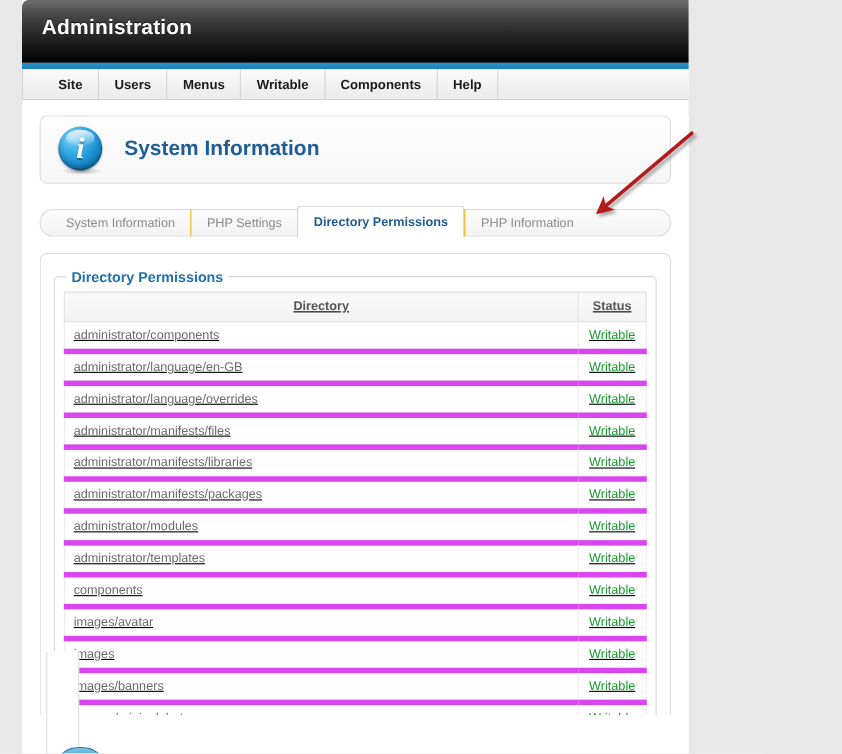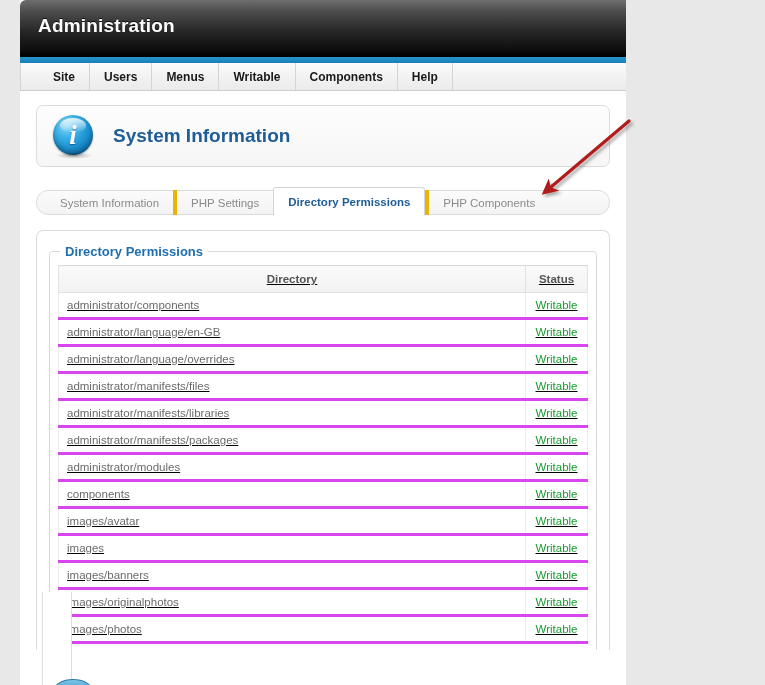--- a/index.html
+++ b/index.html
@@ -155,21 +155,21 @@
     height: 25px;
     display: flex;
     align-items: stretch;
   }
   .tab {
     display: flex;
     align-items: center;
     padding: 0 14px;
     font-size: 11.5px;
     color: #8b8b8b;
-    border-left: 4px solid #eab308;
+    border-left: 1px solid #eab308;
     white-space: nowrap;
     cursor: pointer;
   }
   .tab:first-child { border-left: none; }
   .tab.active {
     color: #1f5d96;
     font-weight: bold;
     background: #ffffff;
     border: 1px solid #d5d5d5;
     border-bottom: 1px solid #ffffff;
@@ -220,21 +220,21 @@
     padding: 7px 6px;
     border: 1px solid #e2e2e2;
     border-top: 1px solid #dadada;
   }
   table.perm-table th.col-dir { text-align: center; }
   table.perm-table th.col-status { width: 62px; }
   table.perm-table td {
     padding: 6px 8px;
     border-left: 1px solid #ececec;
     border-right: 1px solid #ececec;
-    border-bottom: 3px solid #d946ef;
+    border-bottom: 5px solid #d946ef;
     color: #6b6b6b;
     height: 25px;
   }
   table.perm-table td.col-status {
     text-align: center;
     color: #179c2e;
     width: 62px;
   }
 
   
@@ -296,21 +296,21 @@
         </div>
         <div class="title-panel-text">System Information</div>
       </div>
 
       <div class="tabs-wrap">
         <div class="tabs-bg"></div>
         <div class="tabs">
           <div class="tab">System Information</div>
           <div class="tab">PHP Settings</div>
           <div class="tab active">Directory Permissions</div>
-          <div class="tab">PHP Components</div>
+          <div class="tab">PHP Information</div>
         </div>
       </div>
 
       <div class="content-panel">
         <fieldset class="perm-fieldset">
           <legend>Directory Permissions</legend>
           <table class="perm-table">
             <thead>
               <tr>
                 <th class="col-dir">Directory</th>
@@ -337,20 +337,24 @@
                 <tr>
                   <td class="col-dir">administrator/manifests/libraries</td>
                   <td class="col-status">Writable</td>
                 </tr>
                 <tr>
                   <td class="col-dir">administrator/manifests/packages</td>
                   <td class="col-status">Writable</td>
                 </tr>
                 <tr>
                   <td class="col-dir">administrator/modules</td>
+                  <td class="col-status">Writable</td>
+                </tr>
+                <tr>
+                  <td class="col-dir">administrator/templates</td>
                   <td class="col-status">Writable</td>
                 </tr>
                 <tr>
                   <td class="col-dir">components</td>
                   <td class="col-status">Writable</td>
                 </tr>
                 <tr>
                   <td class="col-dir">images/avatar</td>
                   <td class="col-status">Writable</td>
                 </tr>

